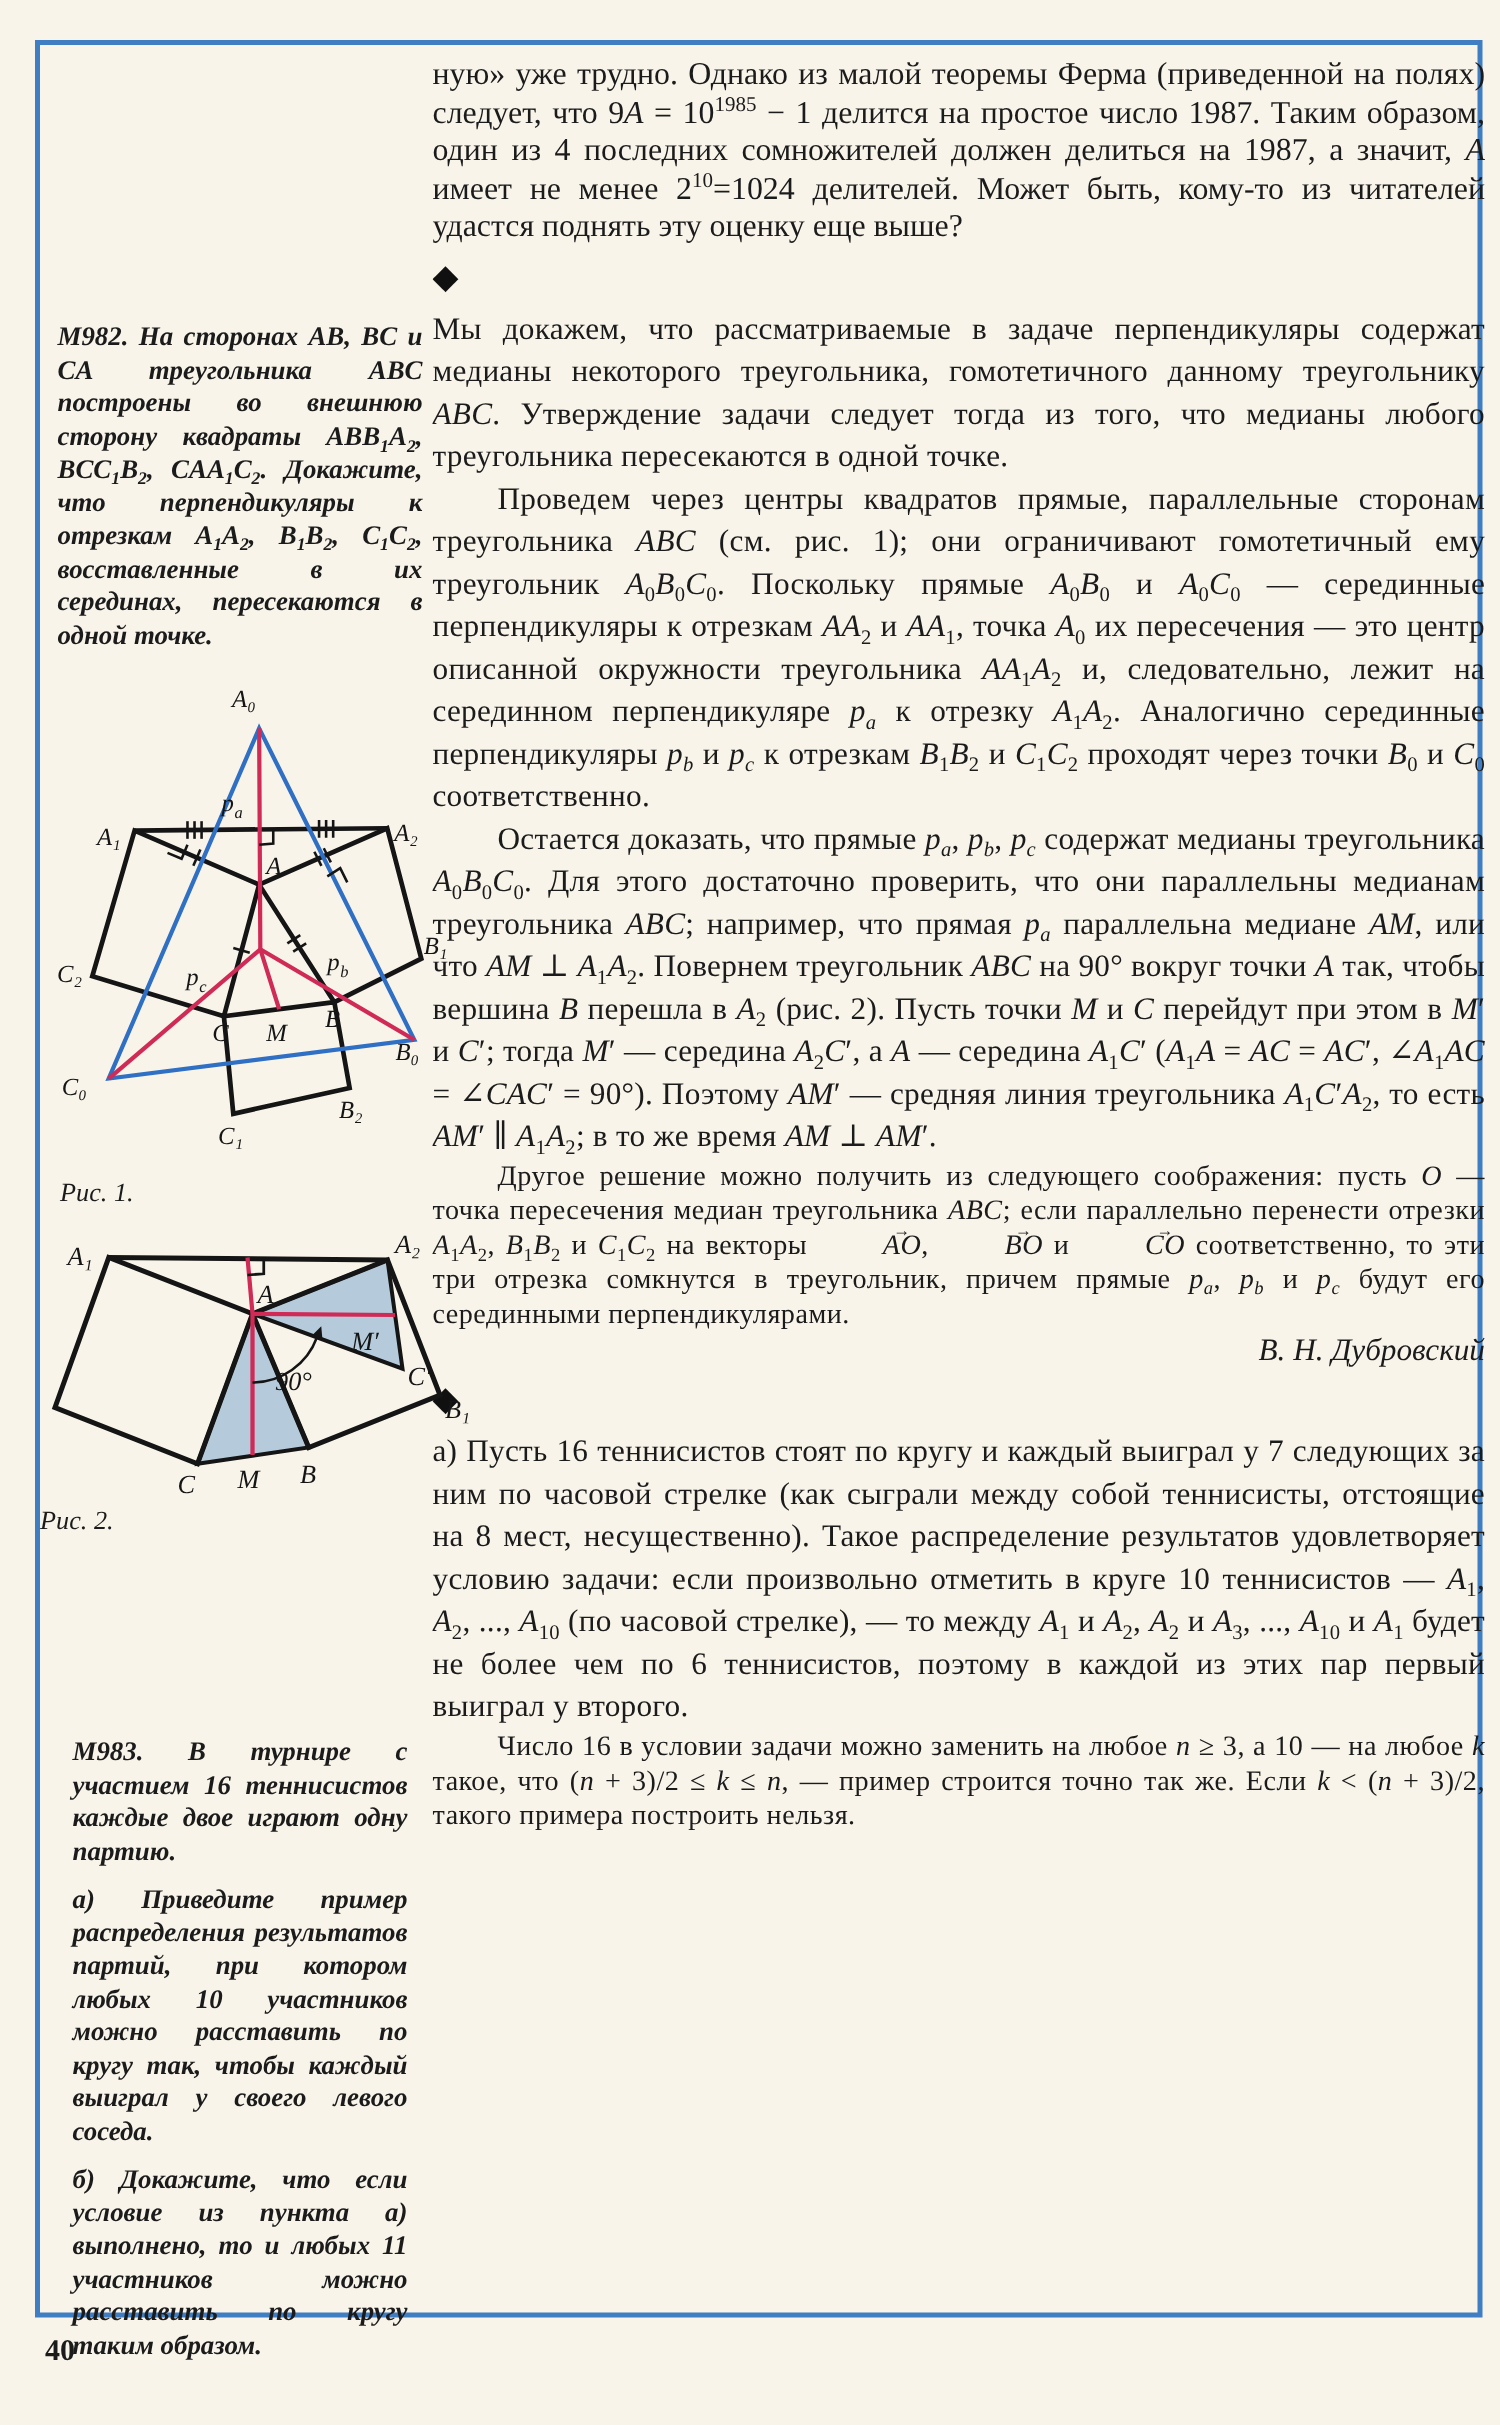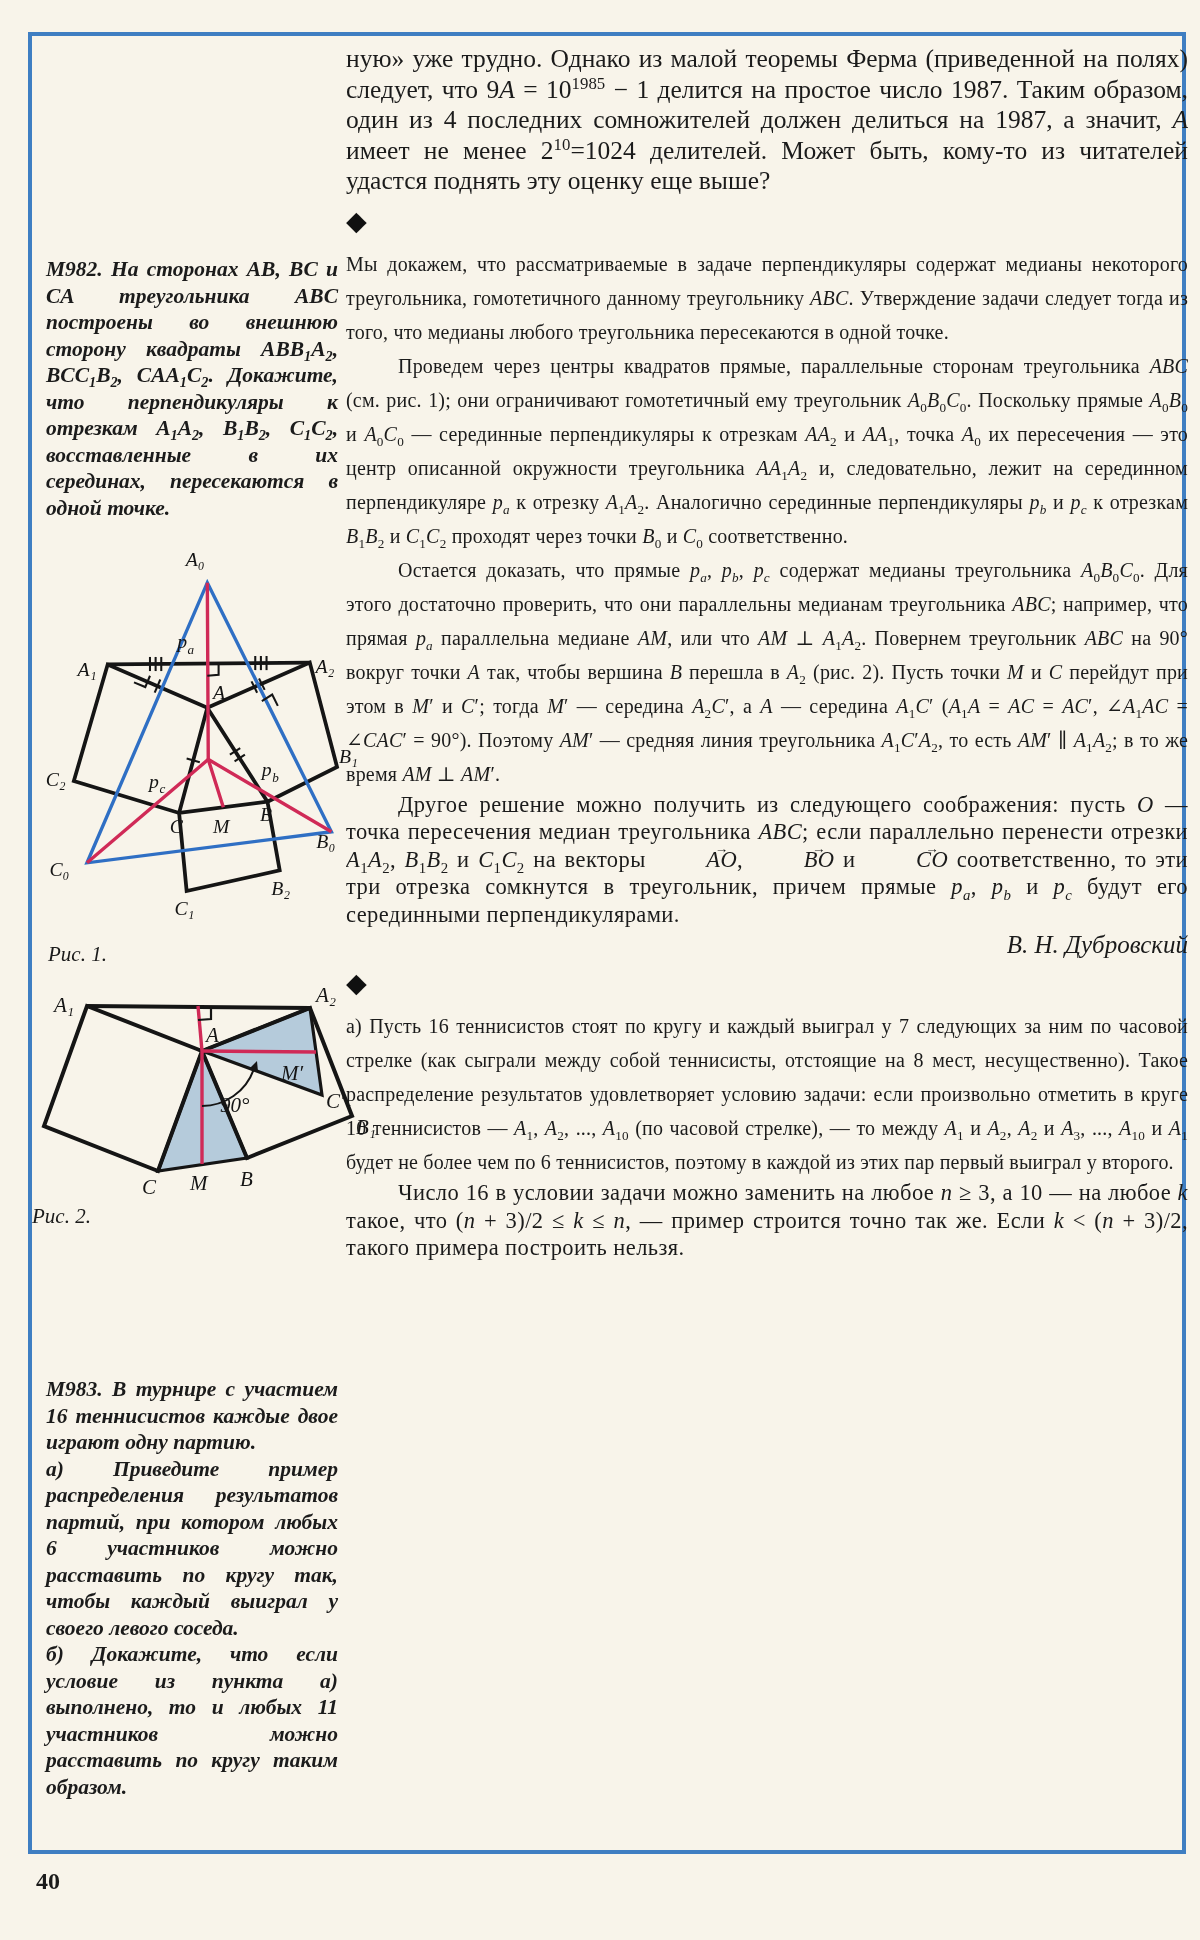--- a/index.html
+++ b/index.html
@@ -10,31 +10,31 @@
   }
   .page{position:absolute;left:0;top:0;width:1200px;height:1940px;overflow:hidden;}
   .frame{
     position:absolute;left:28px;top:32px;width:1158px;height:1822px;
     border:4px solid #3f7ec2;box-sizing:border-box;
   }
   .right-col{position:absolute;left:346px;top:44px;width:842px;height:1802px;overflow:hidden;}
   .cont{font-size:25.5px;line-height:30.5px;text-align:justify;margin:0;}
   .sig{font-style:italic;font-size:25px;text-align:right;margin:3px 0 0;}
   .diamond{font-size:27px;line-height:28px;margin:10px 0 12px;color:#101010;}
-  .body{font-size:20px;line-height:34px;text-align:justify;margin:0;letter-spacing:0.2px;}
+  .body{font-size:25px;line-height:34px;text-align:justify;margin:0;letter-spacing:0.2px;}
   .ind{text-indent:52px;}
   .note{font-size:22.5px;line-height:27.5px;text-align:justify;margin:0;letter-spacing:0.4px;}
   sub{font-size:66%;line-height:0;}
   sup{font-size:66%;line-height:0;}
   .vec{display:inline-block;position:relative;}
   .vec::before{content:"\2192";position:absolute;left:50%;transform:translateX(-50%);top:-0.8em;font-size:0.6em;font-style:normal;}
   .problem{position:absolute;font-style:italic;font-weight:bold;text-align:justify;}
   .m982{left:46px;top:256px;width:292px;font-size:21.5px;line-height:26.5px;}
   .m983{left:46px;top:1376px;width:292px;font-size:21.5px;line-height:26.5px;}
-  .m983 p{margin:0;}
+  .m983 p{margin:12px;}
   .caption{position:absolute;font-style:italic;font-size:21px;}
   .cap1{left:48px;top:942px;}
   .cap2{left:32px;top:1204px;}
   .pageno{position:absolute;left:36px;top:1868px;font-weight:bold;font-size:24px;}
   .fig1{position:absolute;left:40px;top:545px;width:329px;height:395px;}
   .fig2{position:absolute;left:40px;top:986px;width:350px;height:218px;}
   .flab{font:italic 21px "Liberation Serif","DejaVu Sans",serif;fill:#151515;}
   .flab-sub{font:italic 14px "Liberation Serif","DejaVu Sans",serif;fill:#151515;}
 </style>
 </head>
@@ -141,18 +141,18 @@
       <text class="flab" x="180" y="126">90°</text>
       <text class="flab" x="102" y="208">C</text>
       <text class="flab" x="150" y="204">M</text>
       <text class="flab" x="200" y="200">B</text>
     </g>
   </svg>
   <div class="caption cap2">Рис. 2.</div>
 
   <div class="problem m983">
     <p><span>М983.</span> <span>В турнире с участием 16 теннисистов каждые двое играют одну партию.</span></p>
-    <p>а) Приведите пример распределения результатов партий, при котором любых 6 участников можно расставить по кругу так, чтобы каждый выиграл у своего левого соседа.</p>
+    <p>а) Приведите пример распределения результатов партий, при котором любых 10 участников можно расставить по кругу так, чтобы каждый выиграл у своего левого соседа.</p>
     <p>б) Докажите, что если условие из пункта а) выполнено, то и любых 11 участников можно расставить по кругу таким образом.</p>
   </div>
 
   <div class="pageno">40</div>
 </div>
 
 </body></html>

